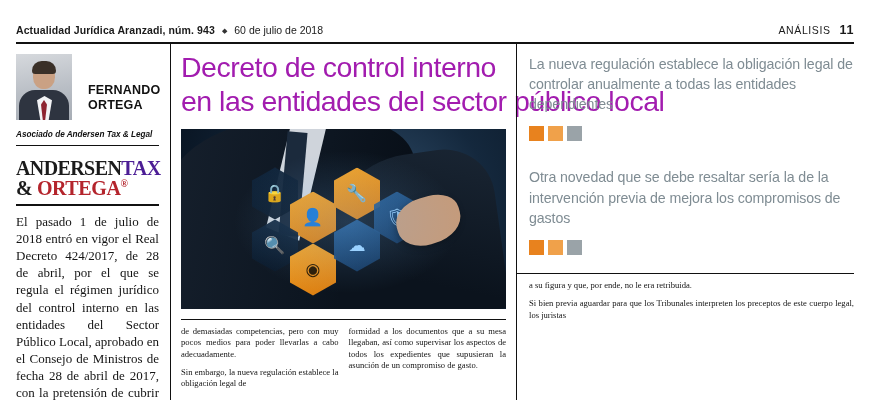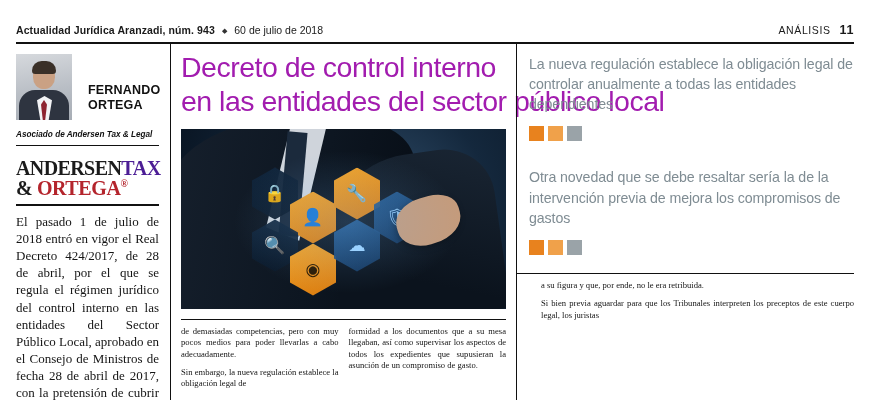--- a/index.html
+++ b/index.html
@@ -392,21 +392,20 @@
   .right-rule {
     height: 1px;
     background: #111;
     margin-top: 18px;
     margin-left: -12px;
   }
   .right-cols {
     display: flex;
     gap: 14px;
     margin-top: 6px;
-    margin-left: 12px;
   }
   .right-cols .rcol {
     flex: 1 1 0;
     font-family: "Liberation Serif", serif;
     font-size: 8.6px;
     line-height: 1.32;
     text-align: justify;
     color: #141414;
   }
   .right-cols p { margin: 0 0 7px 0; }

